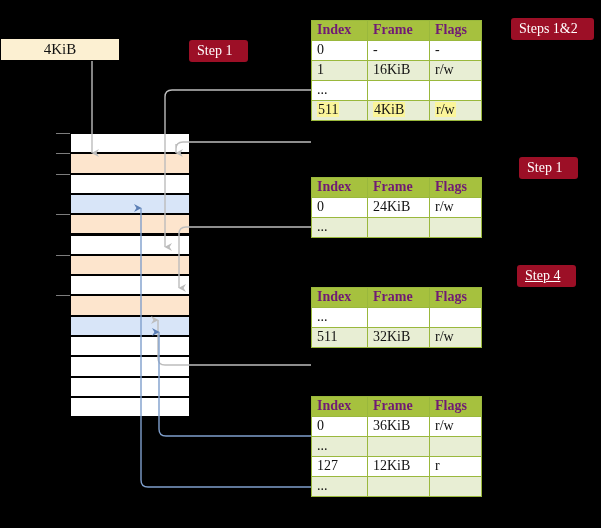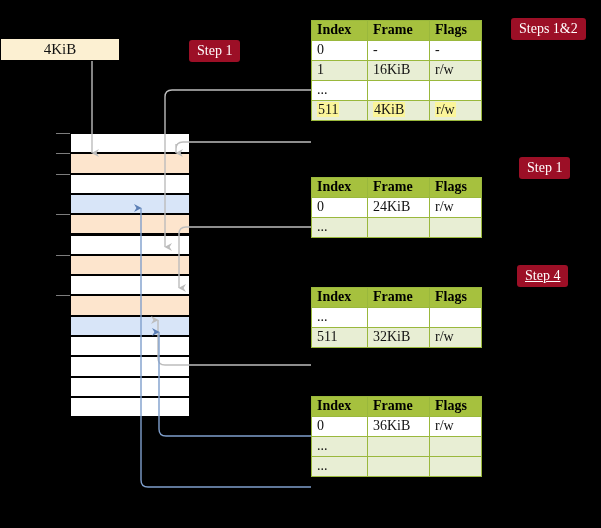--- a/index.html
+++ b/index.html
@@ -16,21 +16,21 @@
   }
 
   
   .step-label {
     position: absolute;
     background: #9c0f26;
     color: #ffffff;
     font-family: "Liberation Serif", "DejaVu Serif", serif;
     font-size: 14px;
     line-height: 19px;
-    padding: 1px 8px 2px 8px;
+    padding: 1px 16px 2px 8px;
     border-radius: 3px;
     white-space: nowrap;
     box-shadow: 1px 1px 0 rgba(0,0,0,0.55);
     text-align: center;
   }
 
   
   .pt {
     position: absolute;
     border-collapse: collapse;
@@ -44,21 +44,21 @@
     padding: 1px 5px 2px 5px;
     height: 19px;
     box-sizing: border-box;
     text-align: left;
     vertical-align: middle;
     color: #111111;
     font-weight: normal;
   }
   .pt th {
     background: #a6c13e;
-    color: #000000;
+    color: #701a75;
     font-weight: bold;
   }
   .pt td.c-index { width: 56px; }
   .pt td.c-frame { width: 62px; }
   .pt td.c-flags { width: 52px; }
   .pt th.c-index { width: 56px; }
   .pt th.c-frame { width: 62px; }
   .pt th.c-flags { width: 52px; font-family: Liberation Serif, serif; }
   .pt tr.alt td { background: #e8eed4; }
   .pt tr.plain td { background: #ffffff; }
@@ -241,20 +241,25 @@
       <tr class="plain">
         <td class="c-index">0</td>
         <td class="c-frame">36KiB</td>
         <td class="c-flags">r/w</td>
       </tr>
       <tr class="alt">
         <td class="c-index">...</td>
         <td class="c-frame"></td>
         <td class="c-flags"></td>
       </tr>
+      <tr class="plain">
+        <td class="c-index">127</td>
+        <td class="c-frame">12KiB</td>
+        <td class="c-flags">r</td>
+      </tr>
       <tr class="alt">
         <td class="c-index">...</td>
         <td class="c-frame"></td>
         <td class="c-flags"></td>
       </tr>
     </tbody>
 </table>
 
 <svg id="wires" viewBox="0 0 601 528" xmlns="http://www.w3.org/2000/svg">
   <defs>

